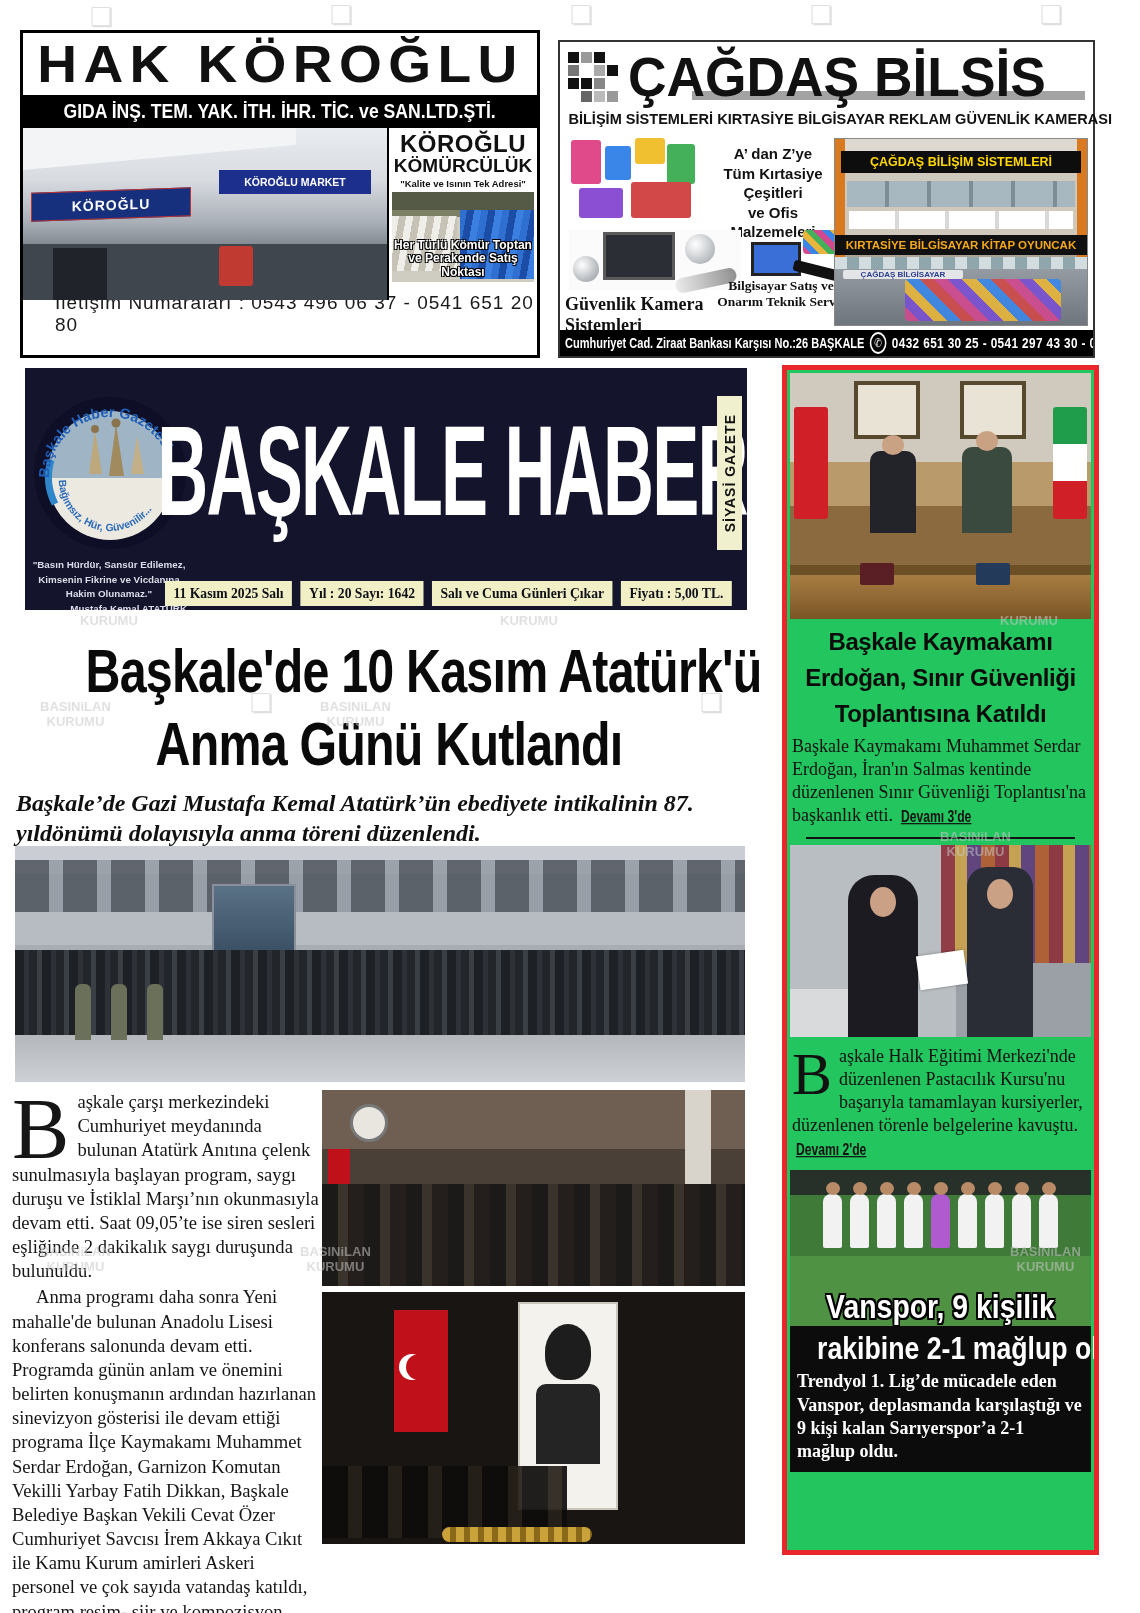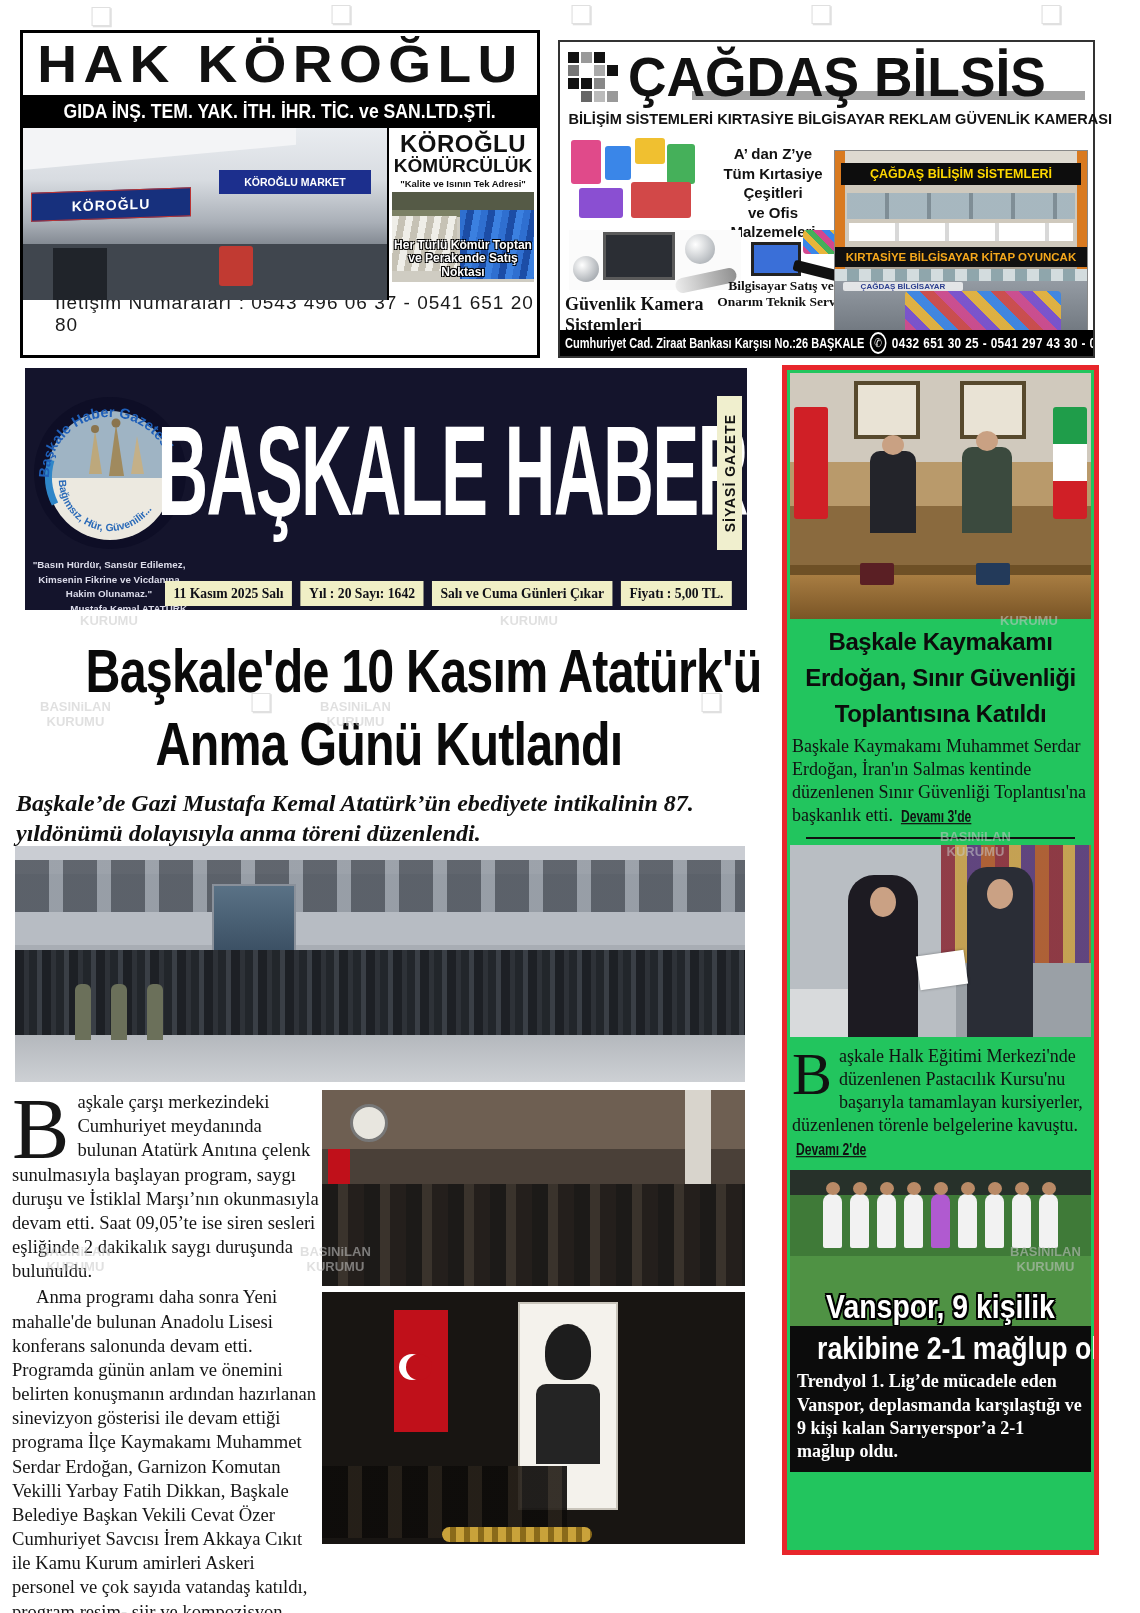--- a/index.html
+++ b/index.html
@@ -77,21 +77,21 @@
               background:linear-gradient(90deg,#ececec,#8f8f8f);transform:rotate(-12deg);}
   .ac-cam-caption{position:absolute;left:0px;top:160px;width:182px;
                   font-family:"Liberation Serif",serif;font-weight:bold;font-size:18px;}
   .ac-pc{position:absolute;left:186px;top:96px;width:88px;height:46px;}
   .pc-laptop{position:absolute;left:0;bottom:0;width:44px;height:28px;background:#3a6fd8;border:3px solid #222;}
   .pc-dots{position:absolute;right:0;top:0;width:36px;height:24px;border-radius:4px;
            background:repeating-linear-gradient(45deg,#d2488f 0 6px,#3a86e8 6px 12px,#e8b53a 12px 18px,#45b05a 18px 24px);}
   .pc-kb{position:absolute;right:0;bottom:0;width:46px;height:11px;background:#111;border-radius:3px;transform:rotate(14deg);}
   .ac-pc-caption{position:absolute;left:148px;top:144px;width:136px;text-align:center;
                  font-family:"Liberation Serif",serif;font-weight:bold;font-size:13.5px;line-height:1.2;}
-  .ac-store{position:absolute;right:0;top:16px;width:252px;height:186px;border:1px solid #888;overflow:hidden;
+  .ac-store{position:absolute;right:0;top:4px;width:252px;height:186px;border:1px solid #888;overflow:hidden;
             background:linear-gradient(180deg,#ded9d0 0 14px,#cfc9bd 14px 96px,#aaa295 96px);margin-left:32px;}
   .st-pillarL{position:absolute;left:0;top:0;width:10px;height:118px;background:#d97a20;}
   .st-pillarR{position:absolute;right:0;top:0;width:10px;height:118px;background:#d97a20;}
   .st-bar1{position:absolute;top:12px;left:6px;right:6px;height:22px;background:#0d0d0d;color:#ffd800;
            font-weight:bold;font-size:12.5px;display:flex;align-items:center;justify-content:center;white-space:nowrap;}
   .st-wins{position:absolute;top:42px;left:12px;right:12px;height:26px;
            background:repeating-linear-gradient(90deg,#9db3c0 0 38px,#6b7f8c 38px 42px);opacity:.8;}
   .st-posters{position:absolute;top:72px;left:14px;right:14px;height:18px;
               background:repeating-linear-gradient(90deg,#fff 0 46px,#d8d8d8 46px 50px);}
   .st-bar2{position:absolute;top:96px;left:0;right:0;height:20px;background:#101010;color:#f5a81c;

